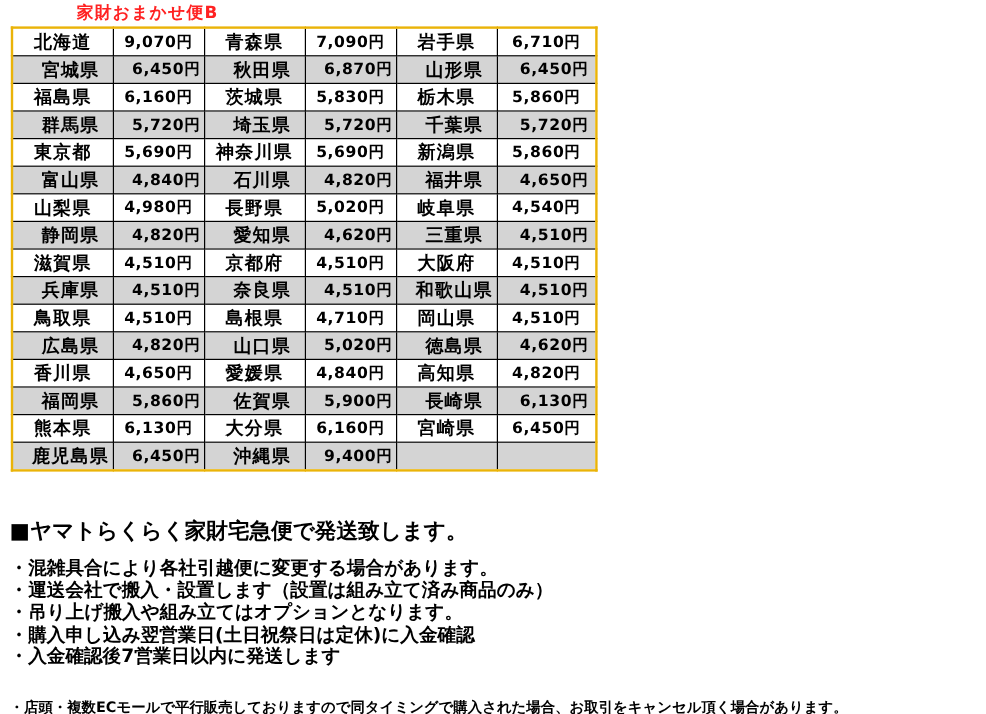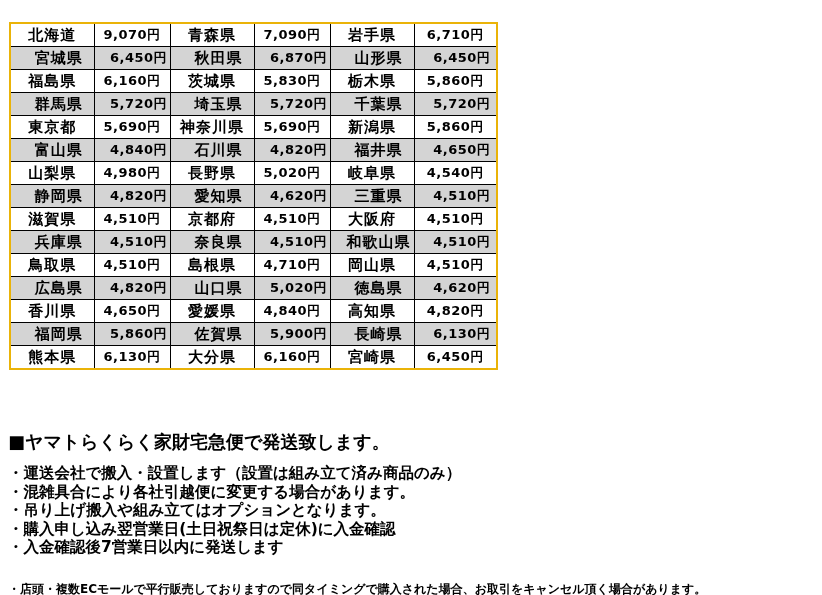--- a/index.html
+++ b/index.html
@@ -68,20 +68,21 @@
     font-weight: bold;
     margin: 24px 0 0 0;
     white-space: nowrap;
   }
 </style>
 </head>
 <body>
 
 <div class="page">
 
+  <div class="fee-title">家財おまかせ便B</div>
 
   <table class="fee-table">
     <colgroup>
       <col style="width:84px">
       <col style="width:76px">
       <col style="width:84px">
       <col style="width:76px">
       <col style="width:84px">
       <col style="width:83px">
     </colgroup>
@@ -199,26 +200,34 @@
           <td class="price">6,130円</td>
         </tr>
         <tr>
           <td class="pref">熊本県</td>
           <td class="price">6,130円</td>
           <td class="pref">大分県</td>
           <td class="price">6,160円</td>
           <td class="pref">宮崎県</td>
           <td class="price">6,450円</td>
         </tr>
+        <tr class="shaded">
+          <td class="pref">鹿児島県</td>
+          <td class="price">6,450円</td>
+          <td class="pref">沖縄県</td>
+          <td class="price">9,400円</td>
+          <td class="pref"></td>
+          <td class="price"></td>
+        </tr>
       </tbody>
   </table>
 
   <div class="notes">
     <p class="notes-heading">■ヤマトらくらく家財宅急便で発送致します。</p>
+    <p class="notes-bullet">・混雑具合により各社引越便に変更する場合があります。</p>
     <p class="notes-bullet">・運送会社で搬入・設置します（設置は組み立て済み商品のみ）</p>
-    <p class="notes-bullet">・混雑具合により各社引越便に変更する場合があります。</p>
     <p class="notes-bullet">・吊り上げ搬入や組み立てはオプションとなります。</p>
     <p class="notes-bullet">・購入申し込み翌営業日(土日祝祭日は定休)に入金確認</p>
     <p class="notes-bullet">・入金確認後7営業日以内に発送します</p>
     <p class="notes-footnote">・店頭・複数ECモールで平行販売しておりますので同タイミングで購入された場合、お取引をキャンセル頂く場合があります。</p>
   </div>
 
 </div>
 
 </body></html>

